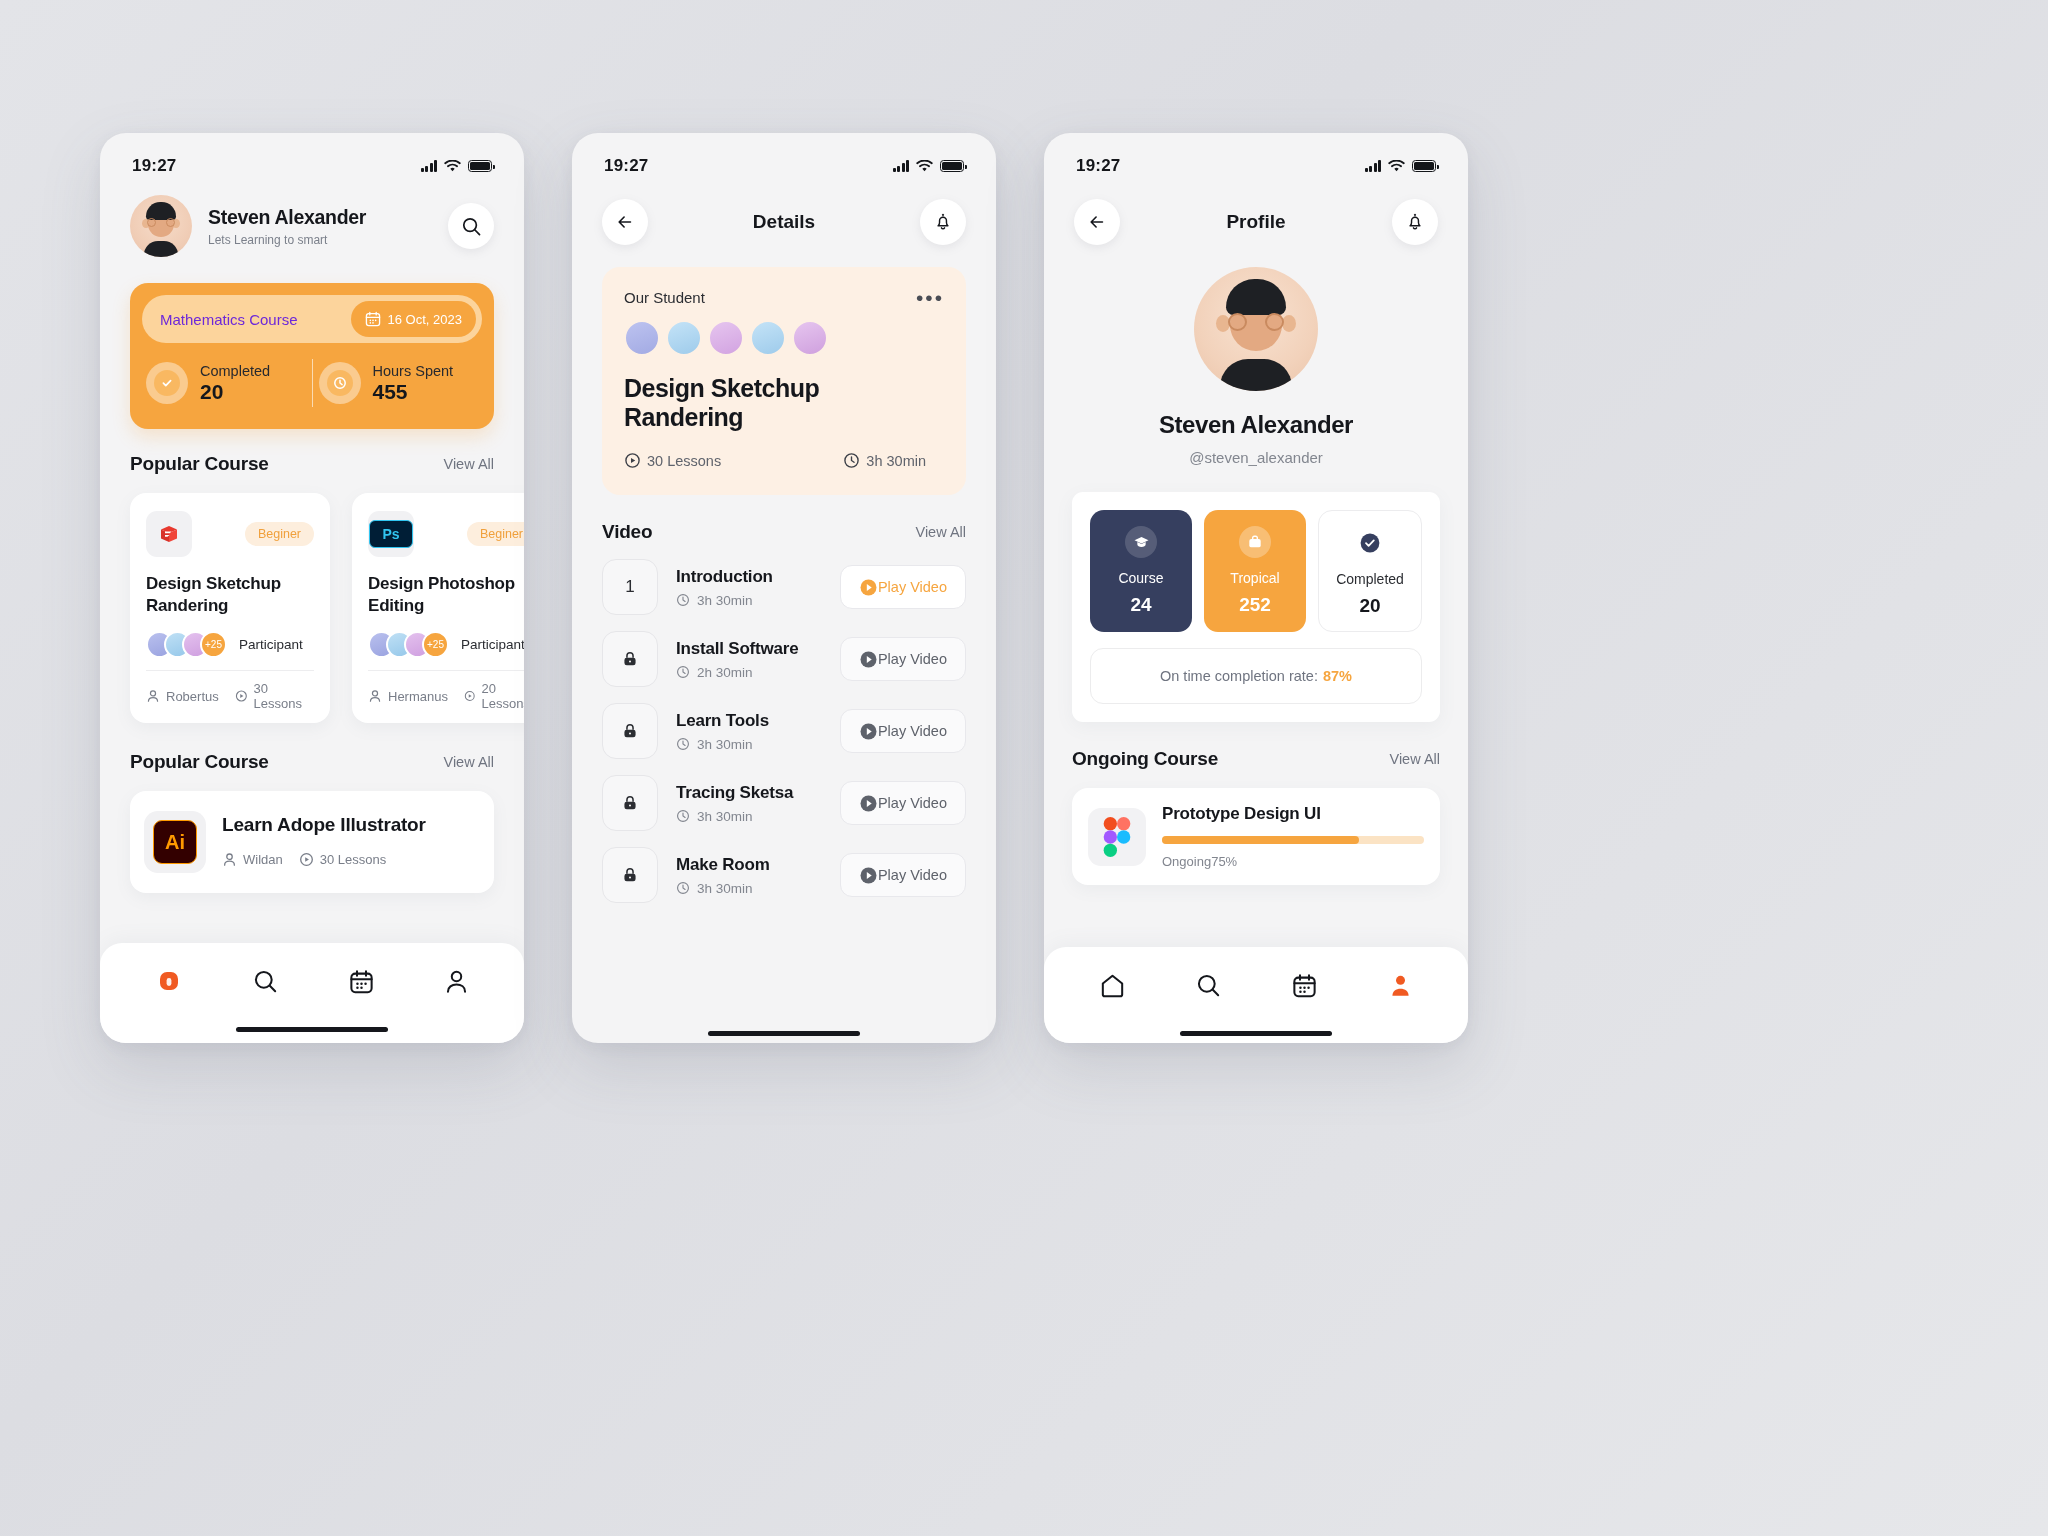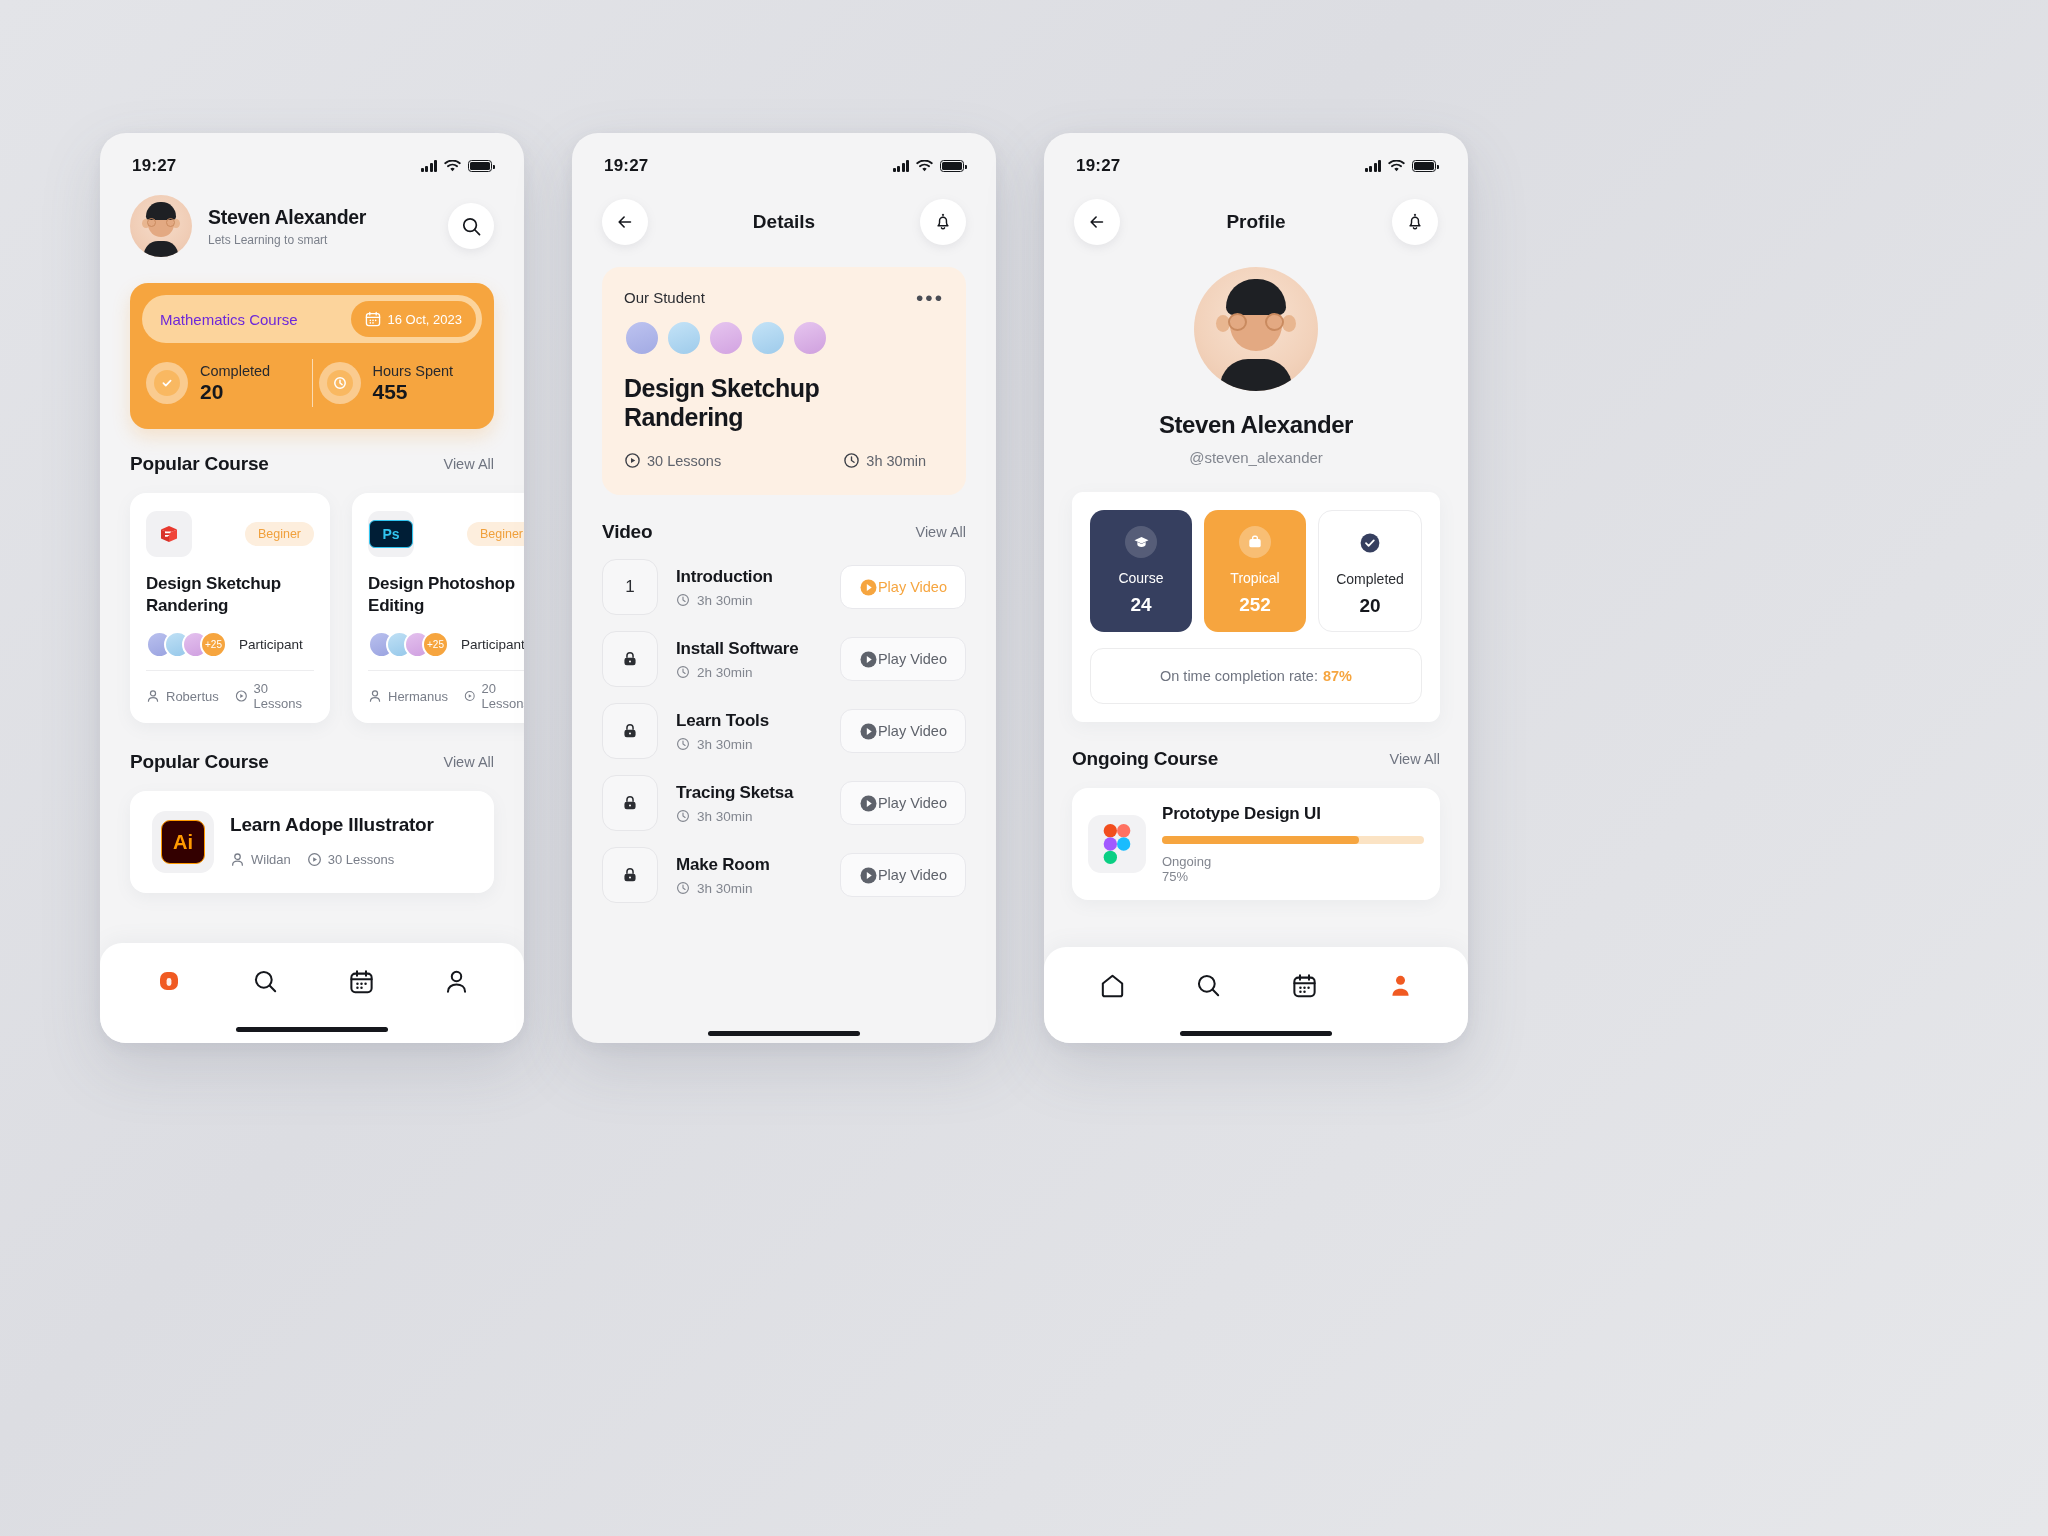--- a/index.html
+++ b/index.html
@@ -193,21 +193,21 @@
   .rate-box { margin-top: 16px; border:1.5px solid #ececed; border-radius: 13px; height: 56px;
               display:flex; align-items:center; justify-content:center; font-size: 14.5px; color:#6f7480; }
   .rate-box b { color:#f6a53f; margin-left: 5px; }
 
   .ongoing-card { margin: 18px 28px 0 28px; background:#fff; border-radius: 16px; padding: 16px; display:flex; align-items:center; gap:16px;
                   box-shadow: 0 5px 16px rgba(120,125,140,0.07); }
   .fig-ico { width:58px; height:58px; border-radius:13px; background:#f2f2f4; display:flex; align-items:center; justify-content:center; flex:none; }
   .og-t { font-size: 17px; font-weight: bold; color:#15171c; letter-spacing:-0.2px; }
   .prog-track { height: 8px; background:#fbe3c4; border-radius:5px; margin-top: 12px; position:relative; }
   .prog-fill { position:absolute; left:0; top:0; height:100%; background:#f6a53f; border-radius:5px; }
-  .og-foot { display:flex; justify-content:flex-start; margin-top: 10px; font-size: 13px; color:#82868f;flex-direction:column; }
+  .og-foot { display:flex; justify-content:flex-start; margin-top: 10px; font-size: 13px; color:#82868f; }
 
   svg { display:block; }
 </style>
 </head>
 <body>
 
 <div class="stage">
 
   <div class="phone" id="phone1">
     <div class="statusbar">
@@ -388,21 +388,21 @@
             </div>
           </div>
         </div>
       </div>
 
       <div class="pad row between" style="margin-top:28px;">
         <div class="sec-title">Popular Course</div>
         <div class="view-all">View All</div>
       </div>
 
-      <div class="course-card" style="width:364px;margin:18px 30px 0 30px;display:flex;gap:16px;align-items:flex-start;padding:20px 22px;">
+      <div class="course-card" style="width:364px;margin:18px 30px 0 30px;display:flex;gap:16px;align-items:flex-start;padding:20px 14px;">
         <div class="app-ico" style="width:62px;height:62px;border-radius:14px;">
           <div style="width:44px;height:44px;border-radius:9px;background:#330000;border:1.6px solid #ff9a00;display:flex;align-items:center;justify-content:center;color:#ff9a00;font-size:20px;font-weight:bold;font-family:'Liberation Sans',sans-serif;">Ai</div>
         </div>
         <div style="flex:1;">
           <div class="cc-title" style="margin-top:2px;font-size:19px;">Learn Adope Illustrator</div>
           <div class="cc-foot" style="margin-top:14px;">
             <div class="meta">
               <svg width="15" height="15" viewBox="0 0 16 16">
                   <circle cx="8" cy="5" r="2.9" stroke="#797e89" stroke-width="1.4" fill="none"></circle>
                   <path d="M2.8 14c0-2.7 2.3-4.2 5.2-4.2s5.2 1.5 5.2 4.2" stroke="#797e89" stroke-width="1.4" fill="none" stroke-linecap="round"></path>

